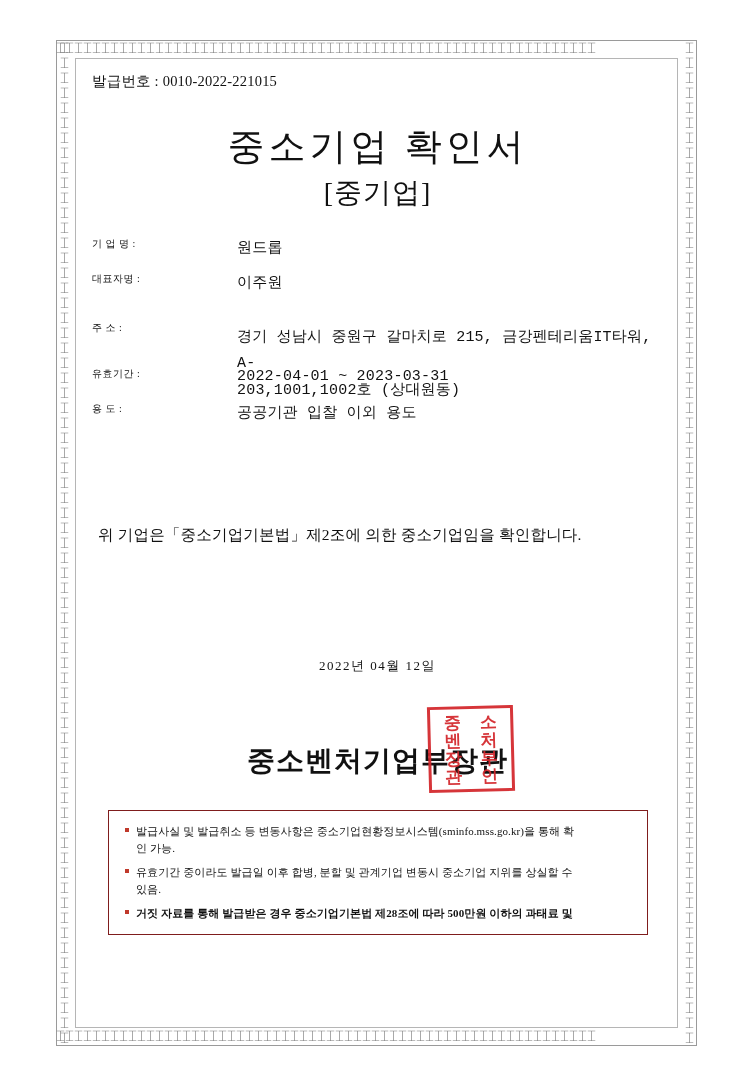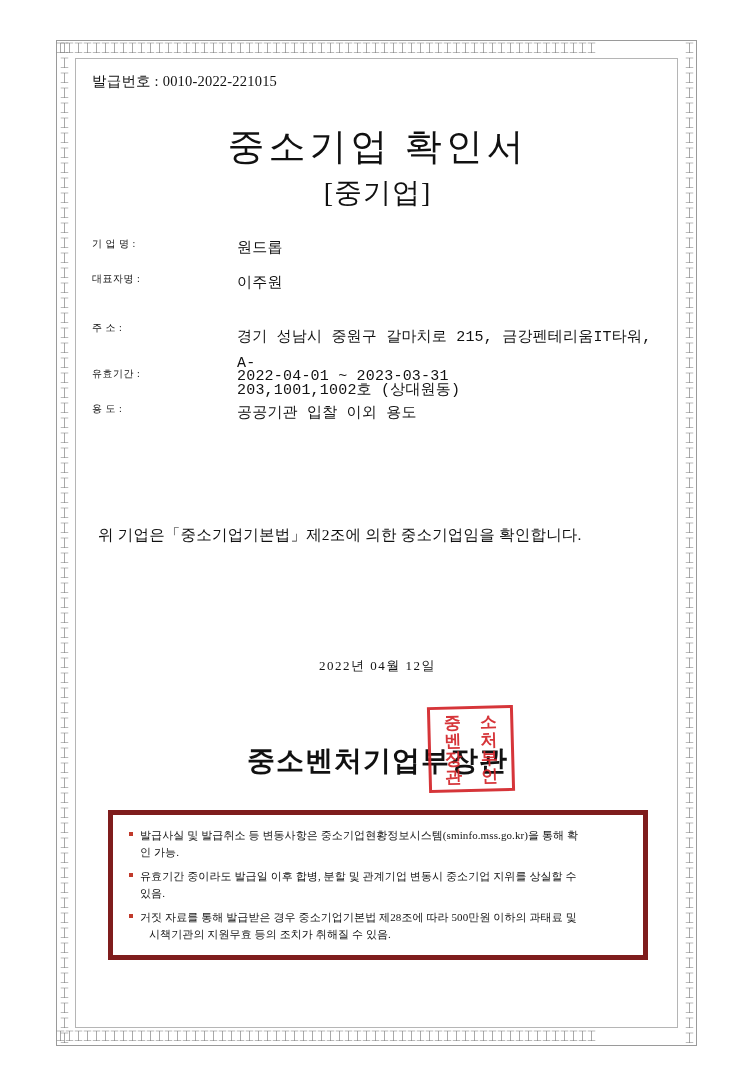--- a/index.html
+++ b/index.html
@@ -226,32 +226,32 @@
   }
   .seal-inner span { display: block; }
 
   
   .notes {
     position: absolute;
     left: 18px;
     top: 748px;
     width: 540px;
     box-sizing: border-box;
-    border: 5px solid #7f1d1d;
+    border: 1px solid #7f1d1d;
     padding: 12px 14px 12px 14px;
     font-size: 11px;
     line-height: 1.55;
     letter-spacing: 0.1px;
   }
   .note {
     position: relative;
     padding-left: 13px;
     margin-bottom: 7px;
   }
-  .note:last-child { margin-bottom: 0; }
+  .note:last-child { margin-bottom: 0; font-weight: bold; }
   .note .bullet {
     position: absolute;
     left: 2px;
     top: 5px;
     width: 4px;
     height: 4px;
     background: #c0392b;
   }
   .note .ln { display: block; }
   .note .ln.indent { padding-left: 9px; }
@@ -338,18 +338,17 @@
         <span class="ln">인 가능.</span>
       </div>
       <div class="note">
         <span class="bullet"></span>
         <span class="ln">유효기간 중이라도 발급일 이후 합병, 분할 및 관계기업 변동시 중소기업 지위를 상실할 수</span>
         <span class="ln">있음.</span>
       </div>
       <div class="note">
         <span class="bullet"></span>
         <span class="ln">거짓 자료를 통해 발급받은 경우 중소기업기본법 제28조에 따라 500만원 이하의 과태료 및</span>
-        <span class="ln indent">시책기관의 지원무효 등의 조치가 취해질 수 있음.</span>
       </div>
     </div>
 
   </div>
 </div>
 
 </body></html>

